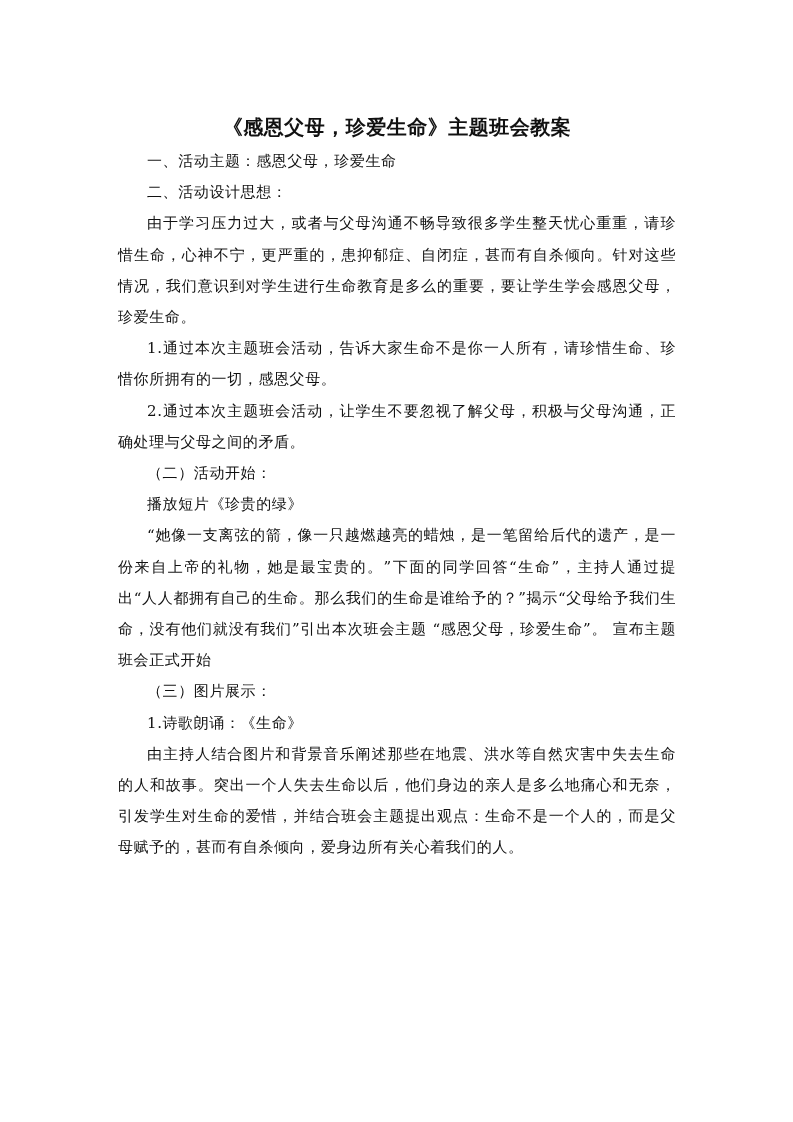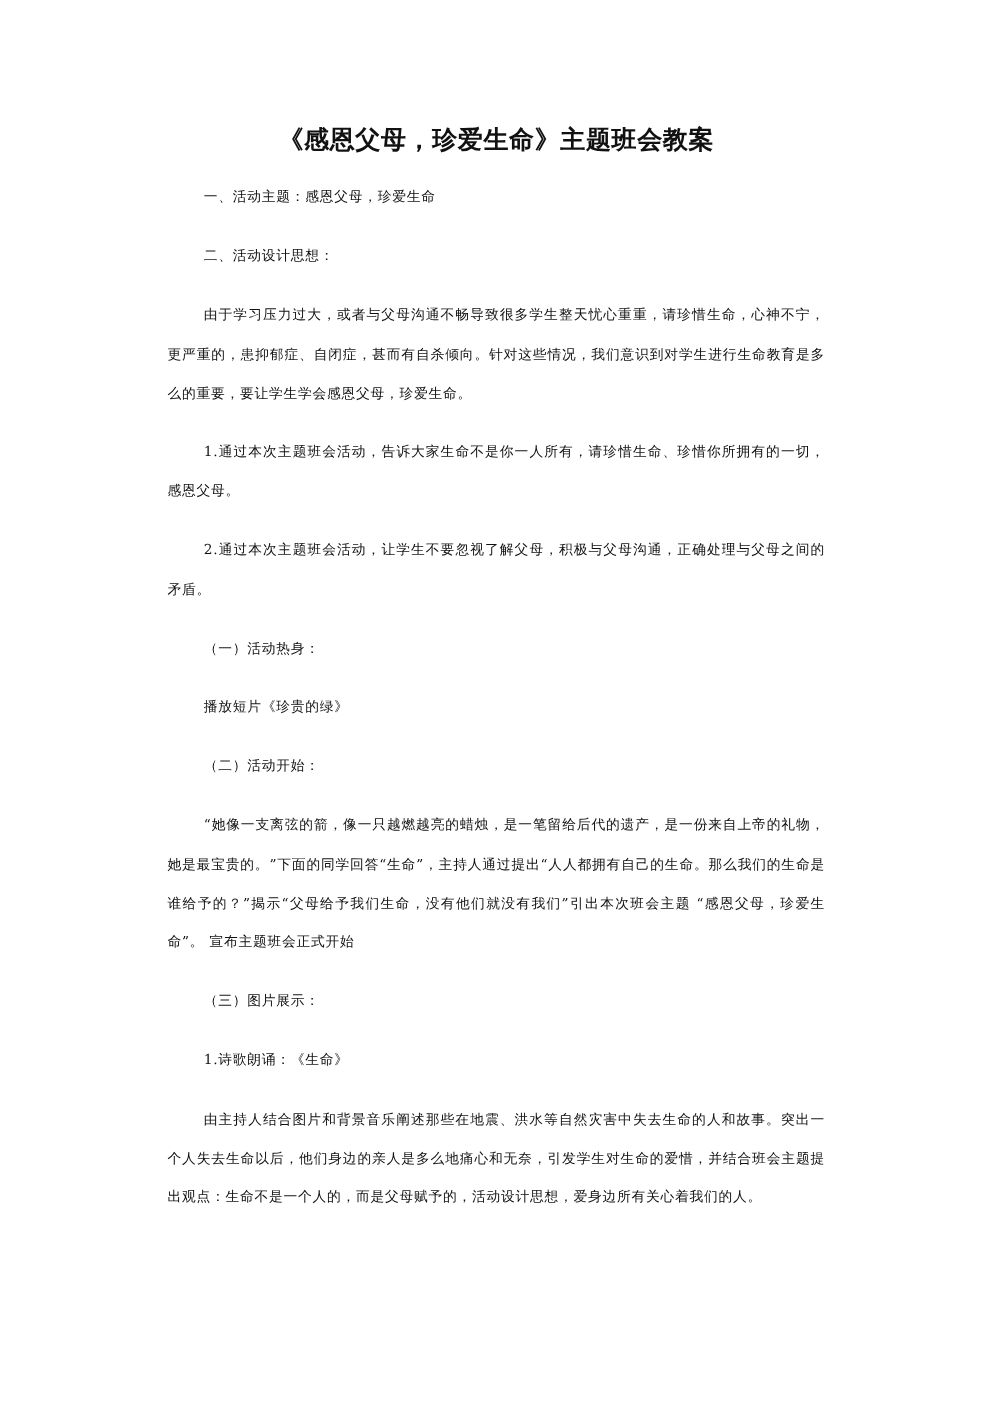--- a/index.html
+++ b/index.html
@@ -1,33 +1,32 @@
 <!DOCTYPE html>
 <html><head>
 <meta charset="utf-8">
 <style>
   html, body { margin: 0; padding: 0; background: #ffffff; }
   body { width: 793px; height: 1122px; position: relative; overflow: hidden;
          font-family: "DejaVu Serif", "Liberation Serif", serif; color: #111; }
-  .page { position: absolute; left: 118px; top: 96px; width: 558px; }
+  .page { position: absolute; left: 118px; top: 112px; width: 558px; }
   .title { text-align: center; font-family: "DejaVu Sans", "Liberation Sans", sans-serif;
            font-weight: bold; font-size: 20px; line-height: 30px; margin: 0 0 4px 0; letter-spacing: 0.5px; }
-  .p { font-size: 11px; line-height: 31.2px; margin: 16px; text-align: justify; letter-spacing: 0.6px; }
+  .p { font-size: 15px; line-height: 31.2px; margin: 0; text-align: justify; letter-spacing: 0.6px; }
   .indent { text-indent: 29px; }
 </style>
 </head>
 <body>
 
 <div class="page">
   <h1 class="title">《感恩父母，珍爱生命》主题班会教案</h1>
   <p class="p indent">一、活动主题：感恩父母，珍爱生命</p>
   <p class="p indent">二、活动设计思想：</p>
   <p class="p indent">由于学习压力过大，或者与父母沟通不畅导致很多学生整天忧心重重，请珍惜生命，心神不宁，更严重的，患抑郁症、自闭症，甚而有自杀倾向。针对这些情况，我们意识到对学生进行生命教育是多么的重要，要让学生学会感恩父母，珍爱生命。</p>
   <p class="p indent">1.通过本次主题班会活动，告诉大家生命不是你一人所有，请珍惜生命、珍惜你所拥有的一切，感恩父母。</p>
   <p class="p indent">2.通过本次主题班会活动，让学生不要忽视了解父母，积极与父母沟通，正确处理与父母之间的矛盾。</p>
-  <p class="p indent">（一）活动热身：</p>
+  <p class="p indent">（二）活动开始：</p>
   <p class="p indent">播放短片《珍贵的绿》</p>
-  <p class="p indent">（二）活动开始：</p>
   <p class="p indent">“她像一支离弦的箭，像一只越燃越亮的蜡烛，是一笔留给后代的遗产，是一份来自上帝的礼物，她是最宝贵的。”下面的同学回答“生命”，主持人通过提出“人人都拥有自己的生命。那么我们的生命是谁给予的？”揭示“父母给予我们生命，没有他们就没有我们”引出本次班会主题 “感恩父母，珍爱生命”。 宣布主题班会正式开始</p>
   <p class="p indent">（三）图片展示：</p>
   <p class="p indent">1.诗歌朗诵：《生命》</p>
-  <p class="p indent">由主持人结合图片和背景音乐阐述那些在地震、洪水等自然灾害中失去生命的人和故事。突出一个人失去生命以后，他们身边的亲人是多么地痛心和无奈，引发学生对生命的爱惜，并结合班会主题提出观点：生命不是一个人的，而是父母赋予的，活动设计思想，爱身边所有关心着我们的人。</p>
+  <p class="p indent">由主持人结合图片和背景音乐阐述那些在地震、洪水等自然灾害中失去生命的人和故事。突出一个人失去生命以后，他们身边的亲人是多么地痛心和无奈，引发学生对生命的爱惜，并结合班会主题提出观点：生命不是一个人的，而是父母赋予的，甚而有自杀倾向，爱身边所有关心着我们的人。</p>
 </div>
 
 </body></html>

